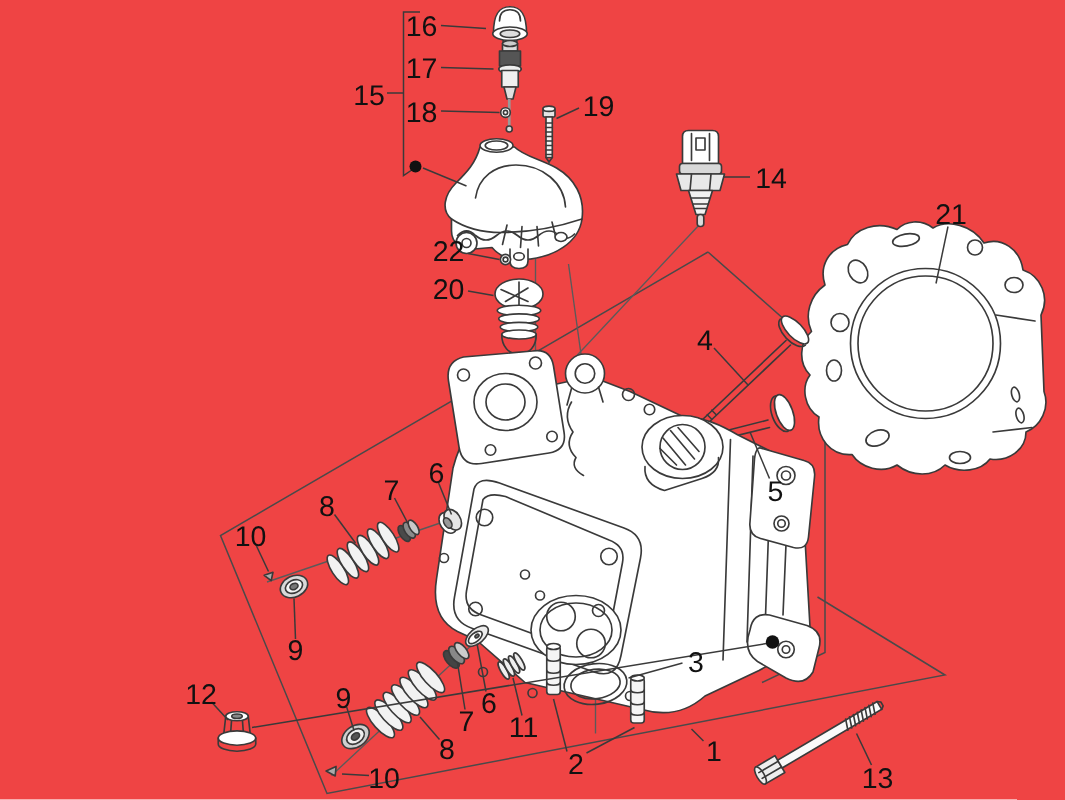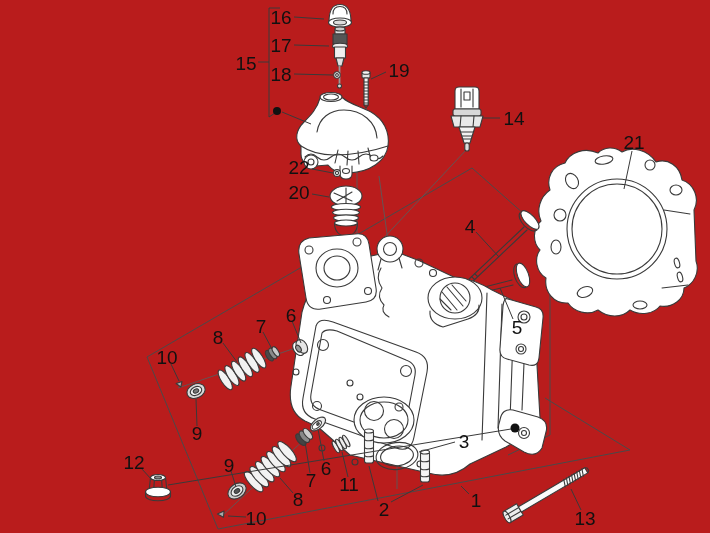--- a/index.html
+++ b/index.html
@@ -1,16 +1,16 @@
 <!DOCTYPE html>
 <html><head>
 <meta charset="utf-8">
 <style>
   html,body{margin:0;padding:0;background:#ffffff;}
-  .stage{position:relative;width:710px;height:533px;background:#b91c1c;overflow:hidden;
+  .stage{position:relative;width:710px;height:533px;background:#ef4444;overflow:hidden;
          font-family:"Liberation Sans", sans-serif;}
   svg{display:block;}
   .label{font-family:"Liberation Sans", sans-serif;font-weight:400;fill:#111111;}
   .leader{stroke:#3a3a3a;stroke-width:1;fill:none;}
   .axis{stroke:#5a5a5a;stroke-width:0.9;fill:none;}
   .boundary{stroke:#4a4a4a;stroke-width:1;fill:none;}
   .art{stroke:#3a3a3a;stroke-width:1.1;fill:none;stroke-linejoin:round;stroke-linecap:round;}
   .artw{stroke:#3a3a3a;stroke-width:1.1;fill:#ffffff;stroke-linejoin:round;}
 </style>
 </head>

